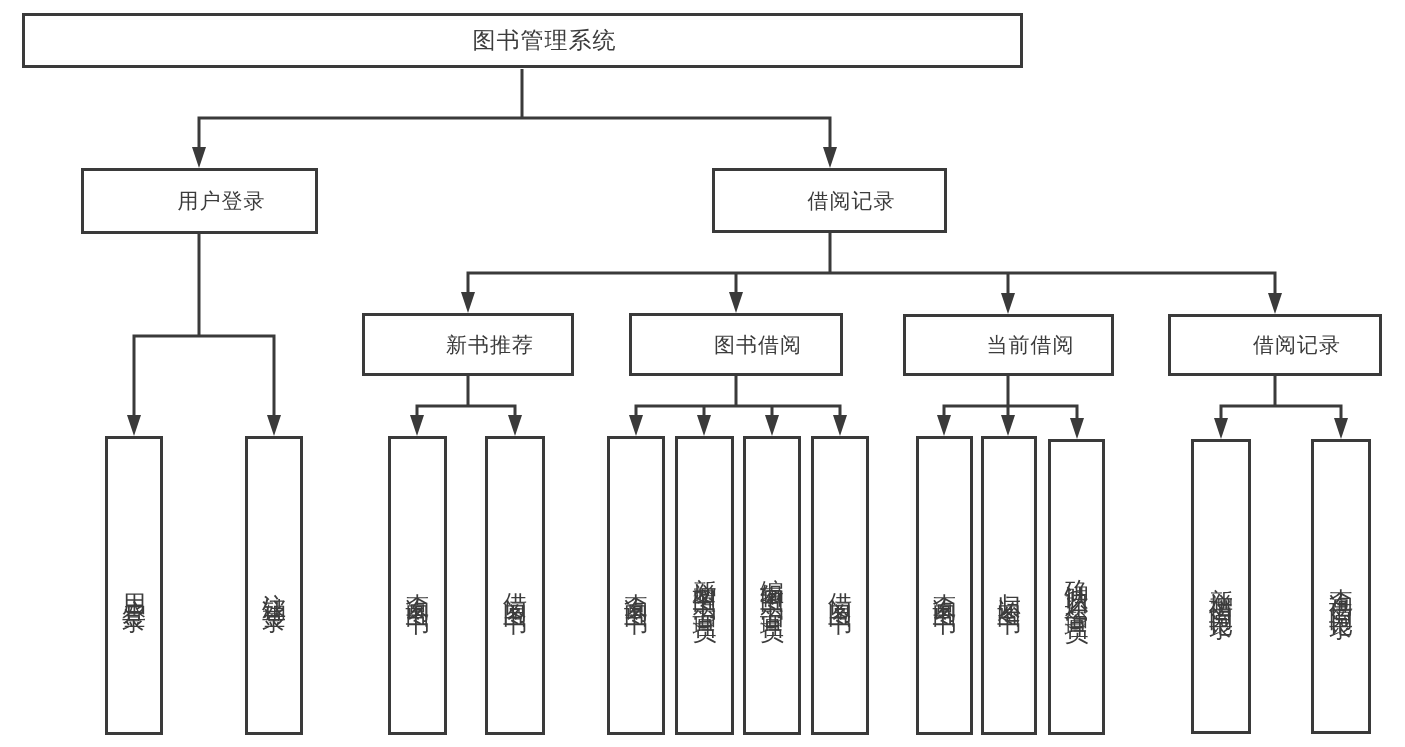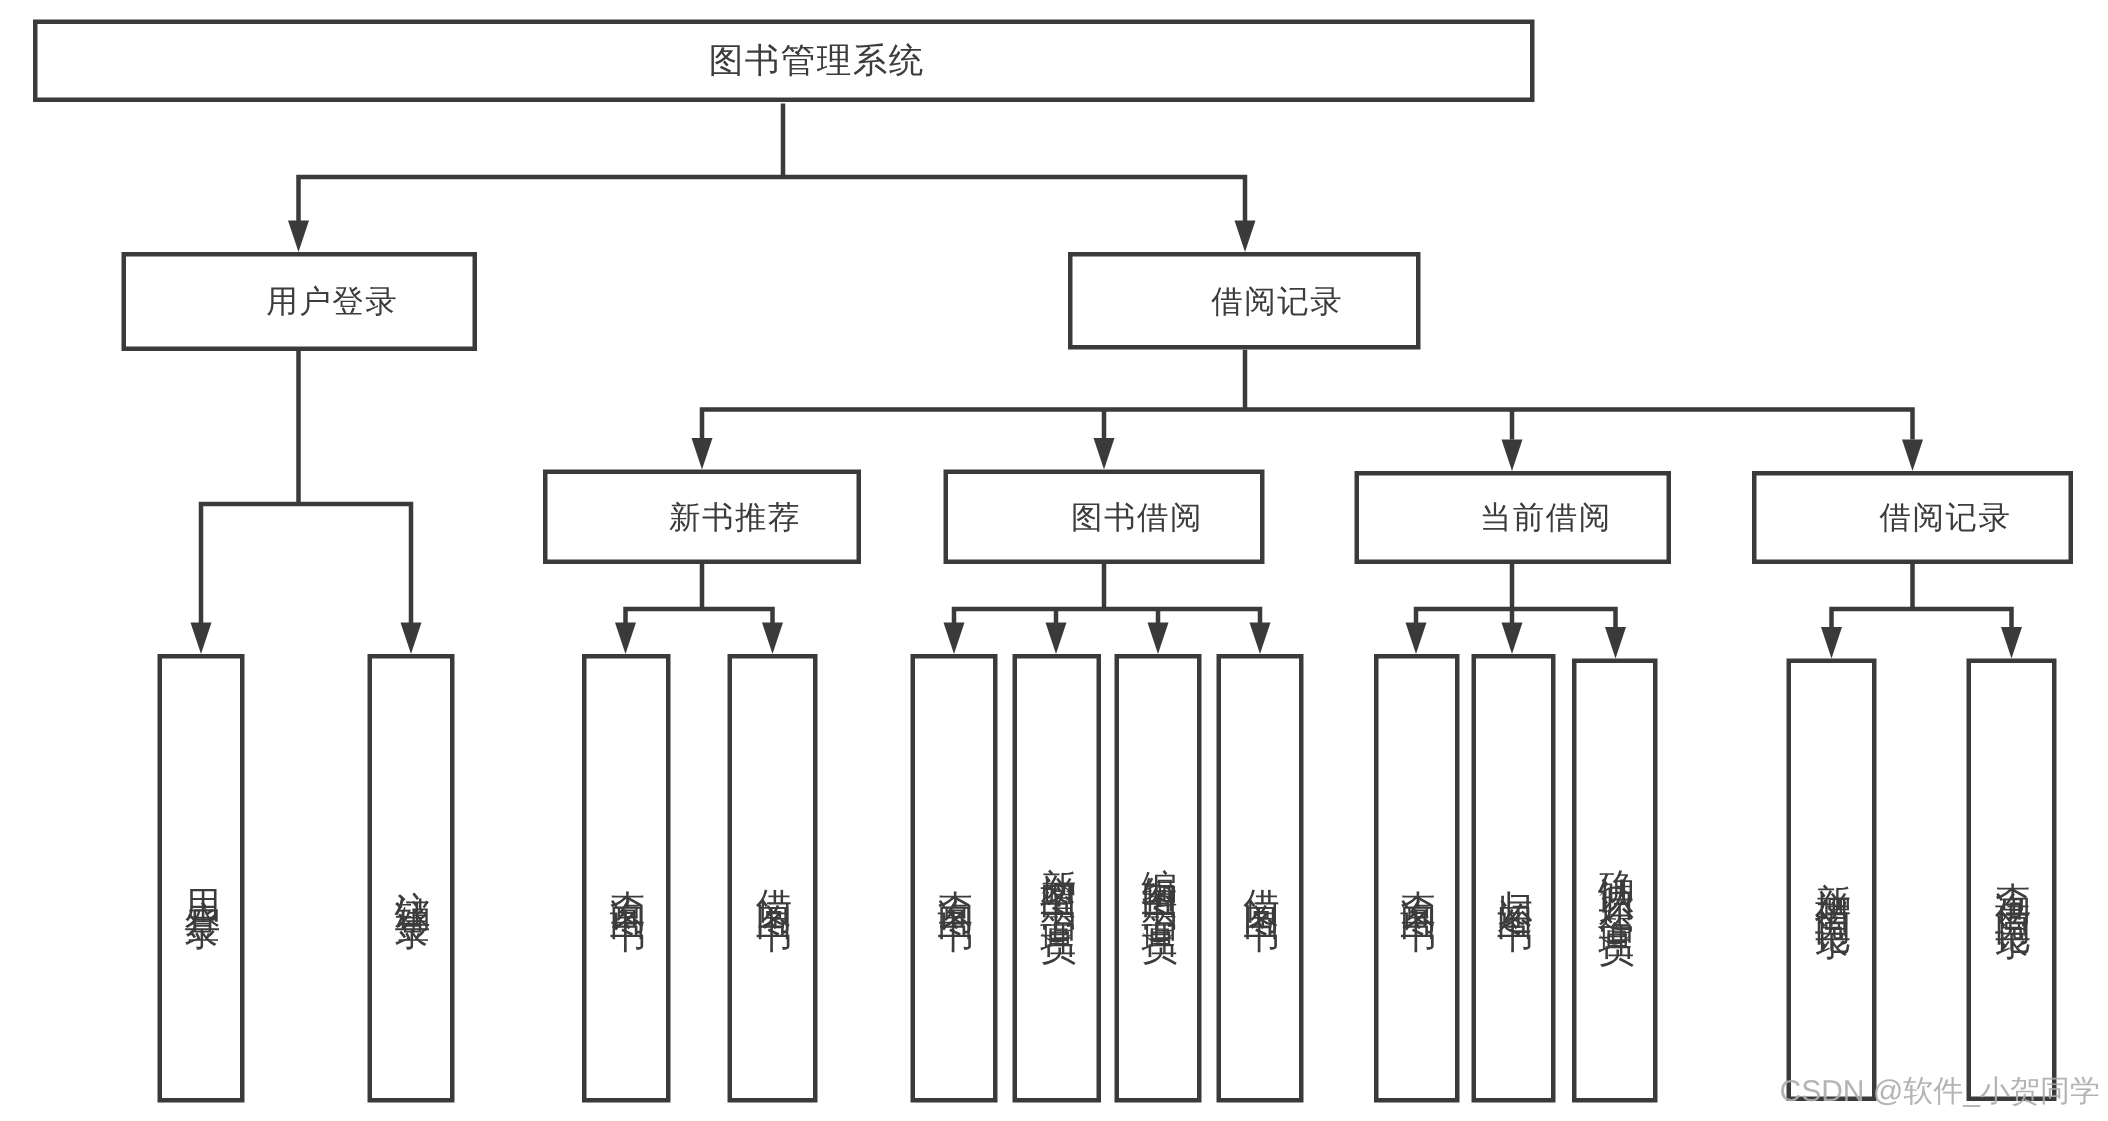--- a/index.html
+++ b/index.html
@@ -189,15 +189,14 @@
     <span>确认归还（管理员）</span>
   </div>
 
   <div class="node vnode v-g5a">
     <span>新增借阅记录</span>
   </div>
   <div class="node vnode v-g5b">
     <span>查询借阅记录</span>
   </div>
 
-  <div class="watermark">CSDN @软件_小贺同学</div>
 
 </div>
 
 </body></html>

